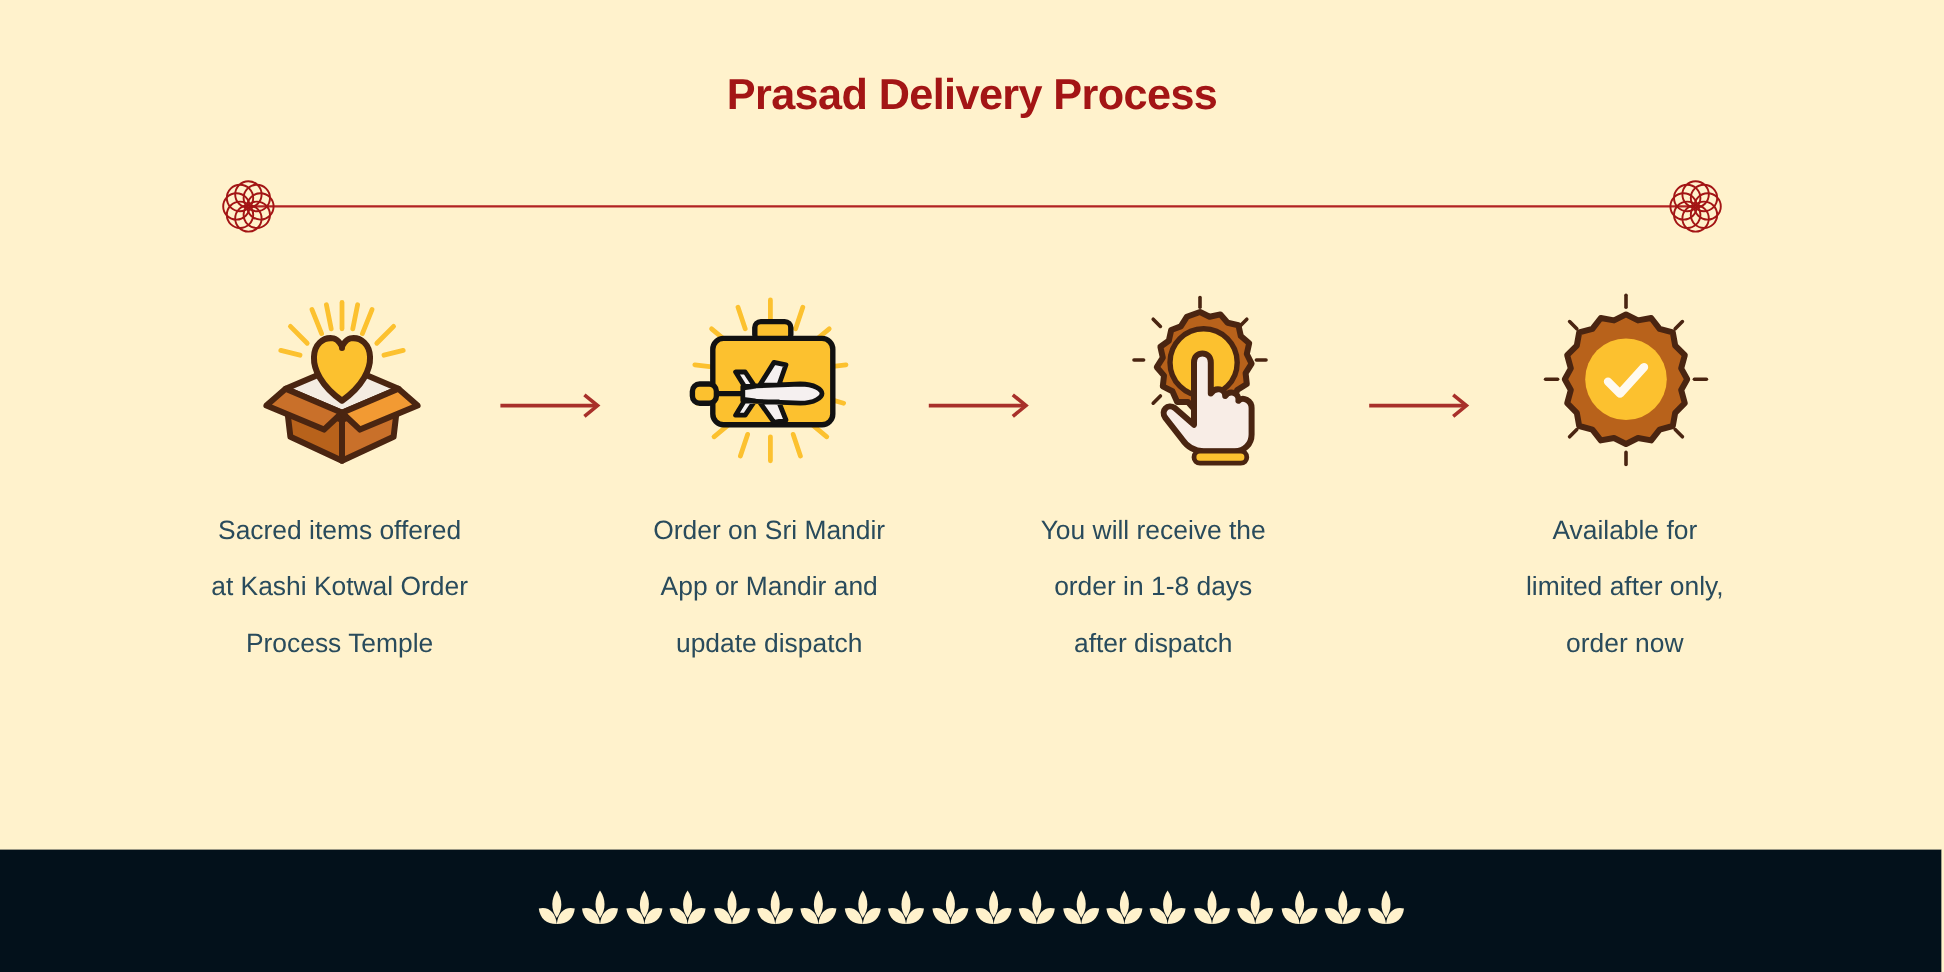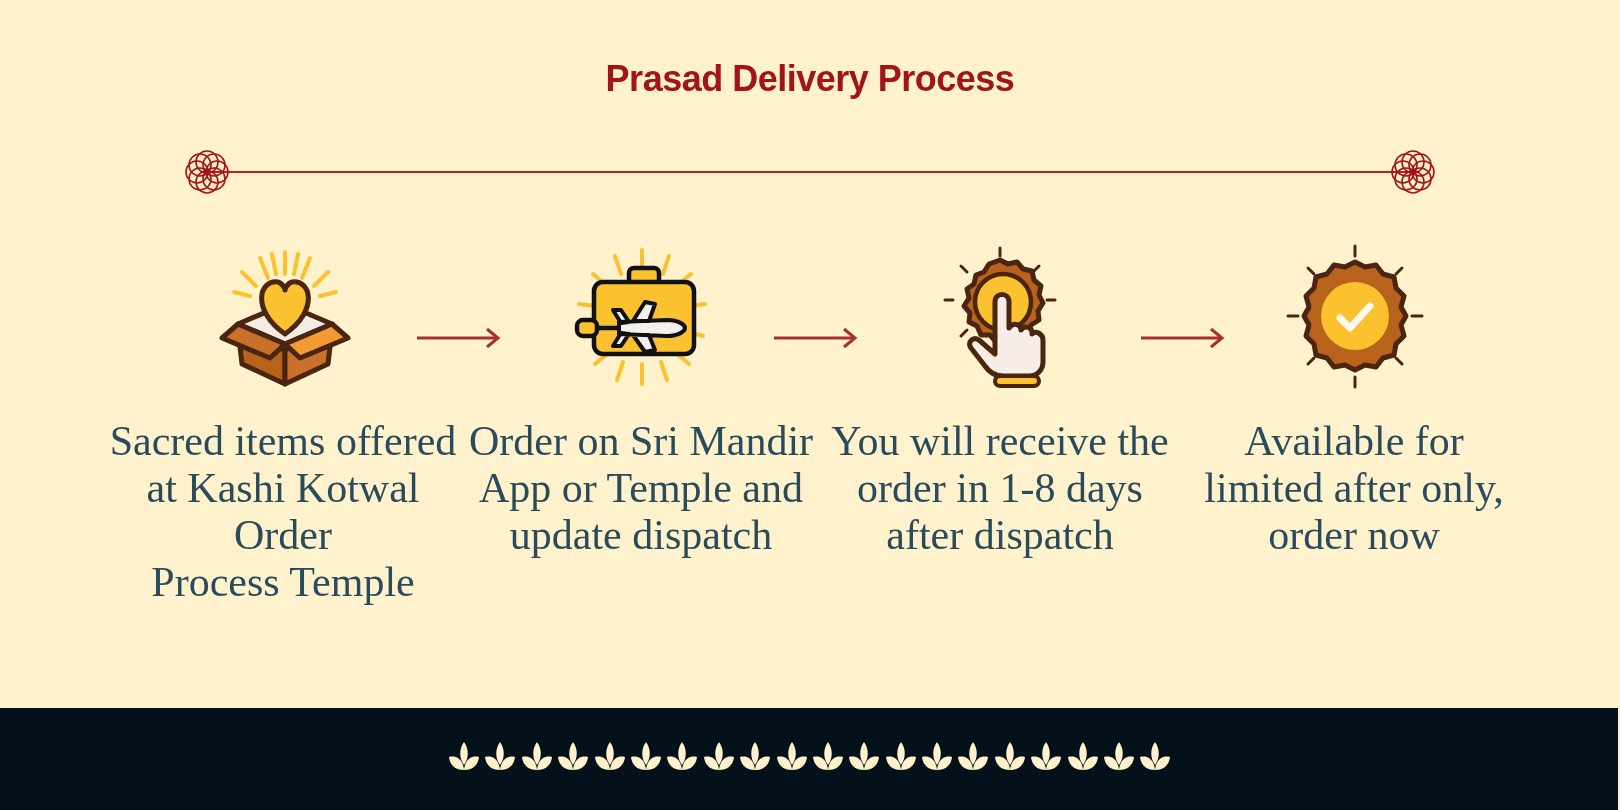--- a/index.html
+++ b/index.html
@@ -19,22 +19,22 @@
   .divider {
     position: absolute; left: 185px; top: 148px; width: 1250px; height: 48px;
   }
   .step-icon {
     position: absolute; top: 244px; width: 150px; height: 145px;
   }
   .arrow { position: absolute; top: 326px; width: 86px; height: 24px; }
   .step-text {
     position: absolute; top: 418px; width: 360px;
     text-align: center;
-    font-family: Liberation Serif, serif;
-    font-size: 42px; line-height: 47px;
+    font-family: Liberation Sans, sans-serif;
+    font-size: 22px; line-height: 47px;
     color: #294b5c;
   }
   .step-text span { display: block; }
   .footer {
     position: absolute; left: 0; top: 708px; width: 1618px; height: 102px;
     background: #03111b;
   }
   .footer-edge {
     position: absolute; right: 0; top: 708px; width: 2px; height: 102px; background: #fff2cc;
   }
@@ -163,24 +163,24 @@
   <polyline points="60,74 70,84 90,62" fill="none" stroke="#fffaf0" stroke-width="7" stroke-linecap="round" stroke-linejoin="round"></polyline>
 </svg>
 
 <div class="step-text" style="left:103px">
   <span>Sacred items offered</span>
   <span>at Kashi Kotwal Order</span>
   <span>Process Temple</span>
 </div>
 <div class="step-text" style="left:461px">
   <span>Order on Sri Mandir</span>
-  <span>App or Temple and</span>
+  <span>App or Mandir and</span>
   <span>update dispatch</span>
 </div>
-<div class="step-text" style="left:820px">
+<div class="step-text" style="left:781px">
   <span>You will receive the</span>
   <span>order in 1-8 days</span>
   <span>after dispatch</span>
 </div>
 <div class="step-text" style="left:1174px">
   <span>Available for</span>
   <span>limited after only,</span>
   <span>order now</span>
 </div>
 

